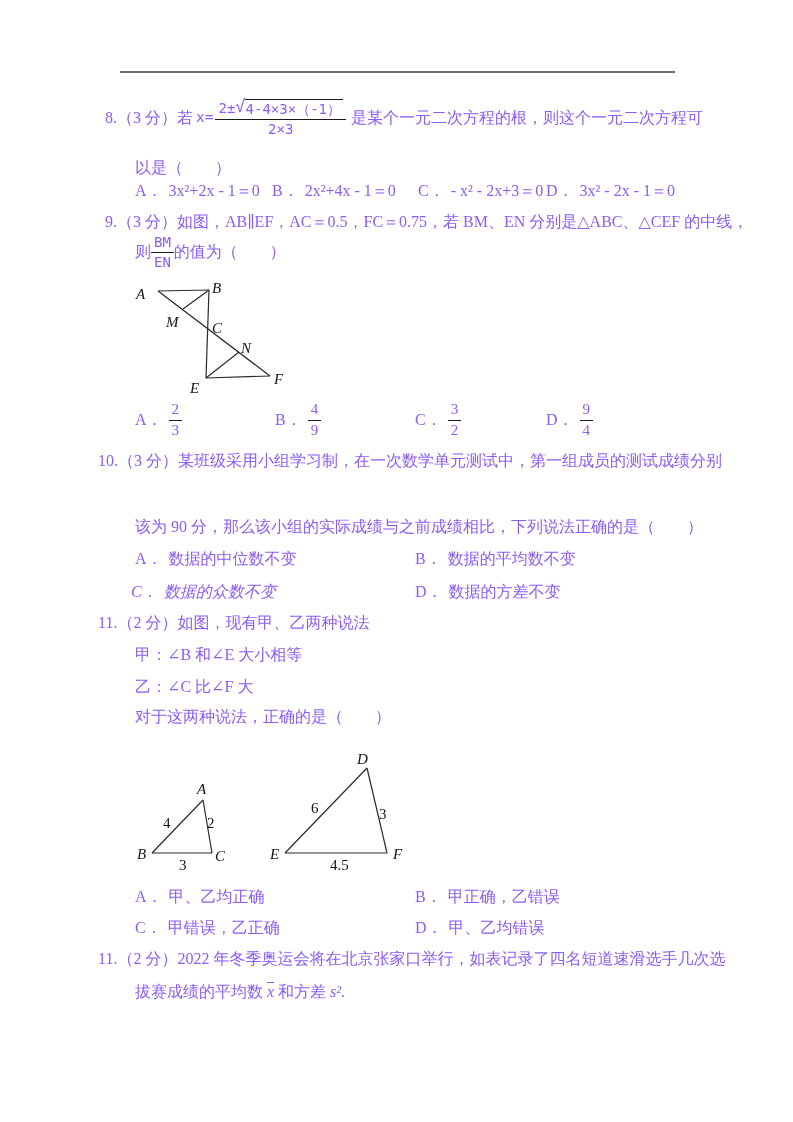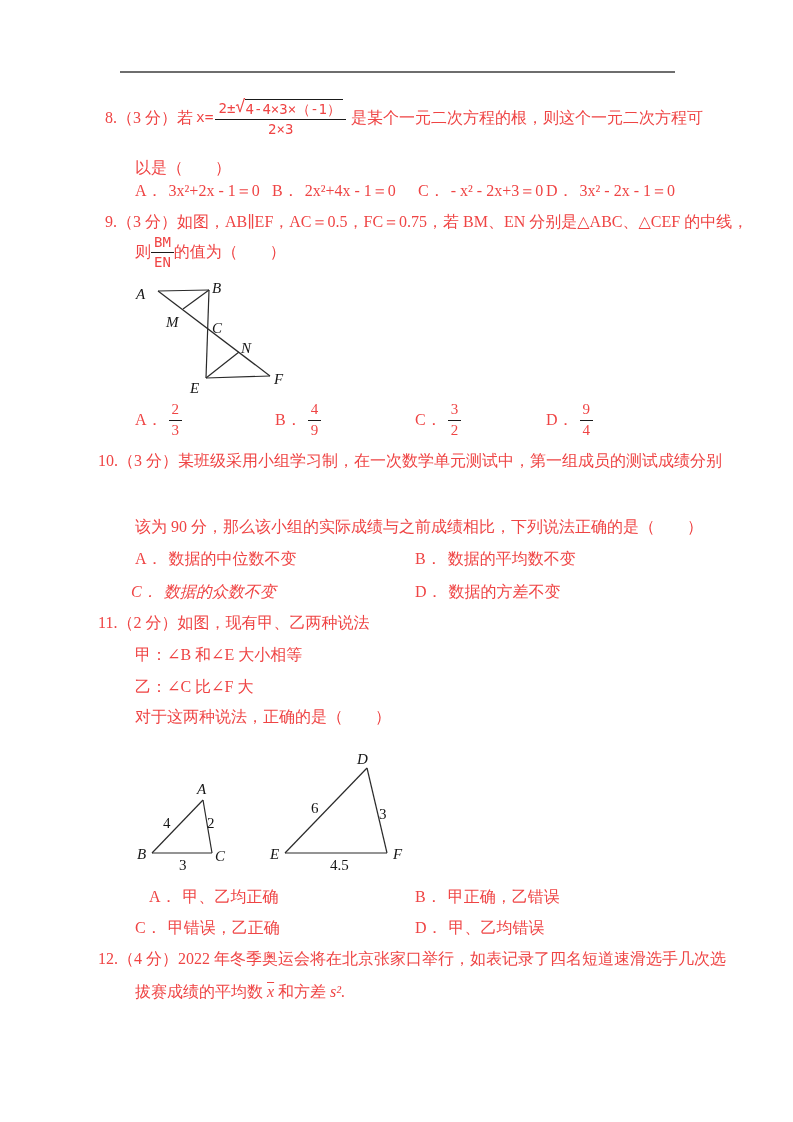--- a/index.html
+++ b/index.html
@@ -1,17 +1,17 @@
 <!DOCTYPE html>
 <html><head>
 <meta charset="utf-8">
 <style>
   html,body{margin:0;padding:0;background:#fff;}
   .page{position:relative;width:793px;height:1122px;background:#fff;overflow:hidden;
-        font-family:"Liberation Serif","DejaVu Serif",serif;font-size:16px;color:#ef4444;}
+        font-family:"Liberation Serif","DejaVu Serif",serif;font-size:16px;color:#8b5cf6;}
   .rule{position:absolute;top:71px;left:120px;width:555px;height:2px;background:#6e6e6e;}
   .line{position:absolute;white-space:nowrap;line-height:21px;}
   .flexline{position:absolute;display:flex;align-items:center;white-space:nowrap;}
   .optrow{position:absolute;left:0;top:0;width:793px;height:0;}
   .opt{position:absolute;white-space:nowrap;}
   .optflex{position:absolute;display:flex;align-items:center;white-space:nowrap;height:48px;}
   .olabel{margin-right:6px;}
   .eq{font-family:"DejaVu Sans Mono","DejaVu Sans",monospace;font-size:14.5px;}
   .frac{display:inline-block;text-align:center;vertical-align:middle;line-height:1.15;}
   .frac .num{display:block;border-bottom:1.4px solid #1a1a1a;padding:0 3px 1px 3px;}
@@ -140,27 +140,27 @@
     <text class="num" x="44" y="122">3</text>
     <text x="222" y="16">D</text>
     <text x="135" y="111">E</text>
     <text x="258" y="111">F</text>
     <text class="num" x="176" y="65">6</text>
     <text class="num" x="244" y="71">3</text>
     <text class="num" x="195" y="122">4.5</text>
   </svg>
 
   <div class="optrow">
-    <span class="opt" style="top:887px;left:149px;"><span class="olabel">A．</span><span>甲、乙均正确</span></span>
+    <span class="opt" style="top:887px;left:135px;"><span class="olabel">A．</span><span>甲、乙均正确</span></span>
     <span class="opt" style="top:887px;left:415px;"><span class="olabel">B．</span><span>甲正确，乙错误</span></span>
     <span class="opt" style="top:918px;left:135px;"><span class="olabel">C．</span><span>甲错误，乙正确</span></span>
     <span class="opt" style="top:918px;left:415px;"><span class="olabel">D．</span><span>甲、乙均错误</span></span>
   </div>
 
-  <div class="line" style="top:948px;left:98px;">12.（4 分）2022 年冬季奥运会将在北京张家口举行，如表记录了四名短道速滑选手几次选</div>
+  <div class="line" style="top:948px;left:98px;">11.（2 分）2022 年冬季奥运会将在北京张家口举行，如表记录了四名短道速滑选手几次选</div>
   <div class="line" style="top:981px;left:135px;">
     <span>拔赛成绩的平均数</span>
     <span class="xbar">x</span>
     <span>和方差</span>
     <span class="ital">s².</span>
   </div>
 
 </div>
 
 </body></html>

